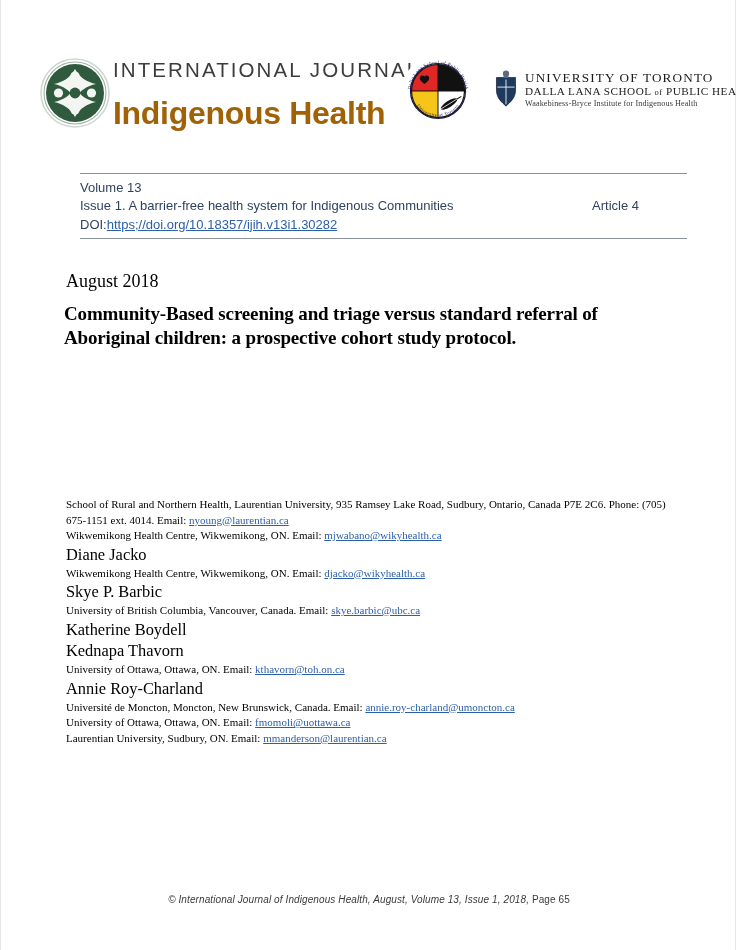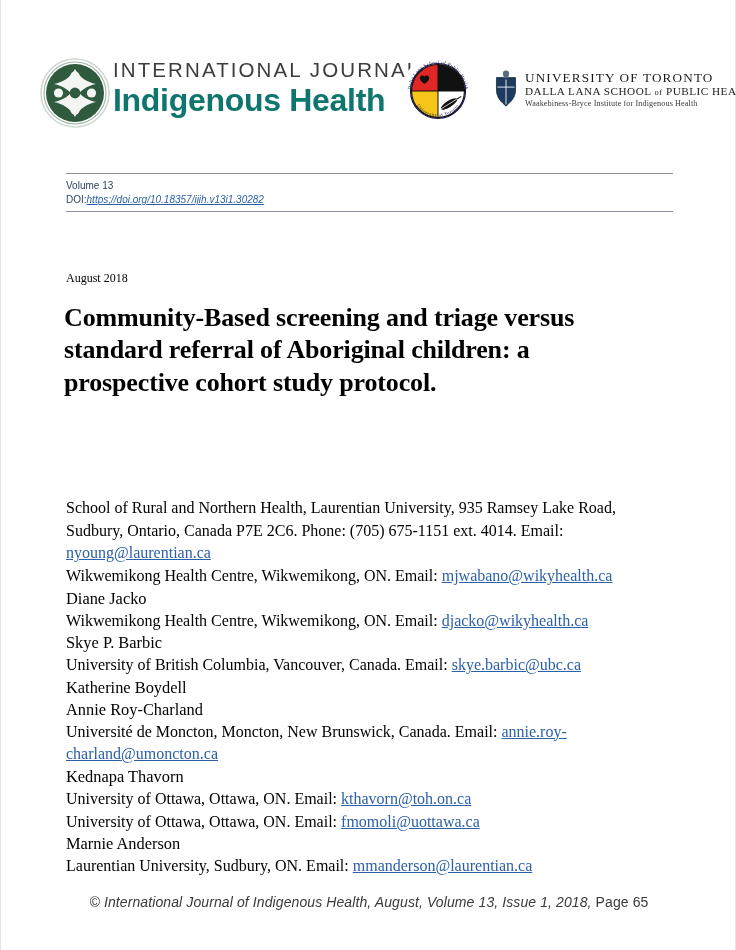--- a/index.html
+++ b/index.html
@@ -65,23 +65,23 @@
     font-family: "Liberation Serif", serif;
     font-style: italic;
     letter-spacing: 0;
     font-size: 21px;
   }
   .ijih-line2 {
     font-family: "Liberation Sans", sans-serif;
     font-weight: bold;
     font-size: 32px;
     letter-spacing: -0.3px;
-    color: #0f766e;
+    color: #a16207;
     line-height: 1.1;
-    margin-top: 2px;
+    margin-top: 15px;
     white-space: nowrap;
   }
 
   
   .mw-logo {
     position: absolute;
     left: 400px;
     top: 54px;
     width: 74px;
     height: 74px;
@@ -128,100 +128,99 @@
     letter-spacing: 0.1px;
     color: #3a3a3a;
     line-height: 1.2;
     margin-top: 1px;
     white-space: nowrap;
   }
 
   
   .citation {
     position: absolute;
-    left: 65px;
+    left: 79px;
     top: 173px;
     width: 607px;
     border-top: 1.2px solid #8a9099;
     border-bottom: 1.2px solid #8a9099;
     padding: 5px 0 4px 0;
     font-family: "Liberation Sans", sans-serif;
-    font-size: 10px;
+    font-size: 13px;
     color: #2f4360;
     line-height: 1.42;
   }
   .cit-line {
     position: relative;
     white-space: nowrap;
   }
   .cit-article {
     position: absolute;
     right: 48px;
     top: 0;
   }
   .cit-doi-link {
     color: #2b5fa8;
     text-decoration: underline;
-    font-style: italic;
   }
 
   
   .pubdate {
     position: absolute;
     left: 65px;
     top: 271px;
-    font-size: 12px;
+    font-size: 18px;
     color: #000;
   }
   .title {
     position: absolute;
     left: 63px;
     top: 302px;
     width: 590px;
     font-family: "Liberation Serif", serif;
     font-weight: bold;
-    font-size: 26px;
+    font-size: 19px;
     line-height: 1.245;
     letter-spacing: -0.15px;
     color: #000;
   }
 
   .authors {
     position: absolute;
     left: 65px;
     top: 497px;
     width: 610px;
   }
   .author {
     margin-bottom: 0px;
   }
   .author-name {
     font-size: 16.4px;
     line-height: 1.33;
     color: #000;
   }
   .author-affil {
-    font-size: 16px;
+    font-size: 11px;
     line-height: 1.42;
     color: #000;
   }
   .author-affil a,
   .email-link {
     color: #2b5fa8;
     text-decoration: underline;
   }
 
   .footer {
     position: absolute;
     left: 0;
     top: 894px;
     width: 736px;
     text-align: center;
     font-family: "Liberation Sans", sans-serif;
-    font-size: 14px;
+    font-size: 10px;
     color: #3a3a3a;
     letter-spacing: 0.1px;
   }
   .footer .cr { font-style: italic; }
   .footer .pg { font-style: normal; }
 </style>
 </head>
 <body>
 
 <div class="page">
@@ -311,20 +310,24 @@
       <div class="uoft-text">
         <div class="uoft-l1">UNIVERSITY OF TORONTO</div>
         <div class="uoft-l2"><span>DALLA LANA SCHOOL</span> <span class="sm">of</span> <span>PUBLIC HEALTH</span></div>
         <div class="uoft-l3">Waakebiness-Bryce Institute for Indigenous Health</div>
       </div>
     </div>
   </div>
 
   <div class="citation">
     <div class="cit-line">Volume 13</div>
+    <div class="cit-line">
+      <span>Issue 1. A barrier-free health system for Indigenous Communities</span>
+      <span class="cit-article">Article 4</span>
+    </div>
     <div class="cit-line"><span>DOI:</span><span class="cit-doi-link">https;//doi.org/10.18357/ijih.v13i1.30282</span></div>
   </div>
 
   <div class="pubdate">August 2018</div>
   <div class="title">Community-Based screening and triage versus standard referral of Aboriginal children: a prospective cohort study protocol.</div>
 
   <div class="authors">
 
     <div class="author">
       <div class="author-affil"><span>School of Rural and Northern Health, Laurentian University, 935 Ramsey Lake Road, Sudbury, Ontario, Canada  P7E 2C6. Phone: (705) 675-1151 ext. 4014. Email: </span><a class="email-link" href="#">nyoung@laurentian.ca</a></div>
@@ -342,35 +345,34 @@
     <div class="author">
       <div class="author-name">Skye P. Barbic</div>
       <div class="author-affil"><span>University of British Columbia, Vancouver, Canada. Email: </span><a class="email-link" href="#">skye.barbic@ubc.ca</a></div>
     </div>
 
     <div class="author">
       <div class="author-name">Katherine Boydell</div>
     </div>
 
     <div class="author">
+      <div class="author-name">Kednapa Thavorn</div>
+      <div class="author-affil"><span>University of Ottawa, Ottawa, ON. Email: </span><a class="email-link" href="#">kthavorn@toh.on.ca</a></div>
+    </div>
+
+    <div class="author">
       <div class="author-name">Annie Roy-Charland</div>
       <div class="author-affil"><span>Université de Moncton, Moncton, New Brunswick, Canada. Email: </span><a class="email-link" href="#">annie.roy-charland@umoncton.ca</a></div>
     </div>
 
     <div class="author">
-      <div class="author-name">Kednapa Thavorn</div>
-      <div class="author-affil"><span>University of Ottawa, Ottawa, ON. Email: </span><a class="email-link" href="#">kthavorn@toh.on.ca</a></div>
-    </div>
-
-    <div class="author">
       <div class="author-affil"><span>University of Ottawa, Ottawa, ON. Email: </span><a class="email-link" href="#">fmomoli@uottawa.ca</a></div>
     </div>
 
     <div class="author">
-      <div class="author-name">Marnie Anderson</div>
       <div class="author-affil"><span>Laurentian University, Sudbury, ON. Email: </span><a class="email-link" href="#">mmanderson@laurentian.ca</a></div>
     </div>
 
   </div>
 
   <div class="footer"><span class="cr">© International Journal of Indigenous Health, August, Volume 13, Issue 1, 2018, </span><span class="pg">Page 65</span></div>
 
 </div>
 
 </body></html>

